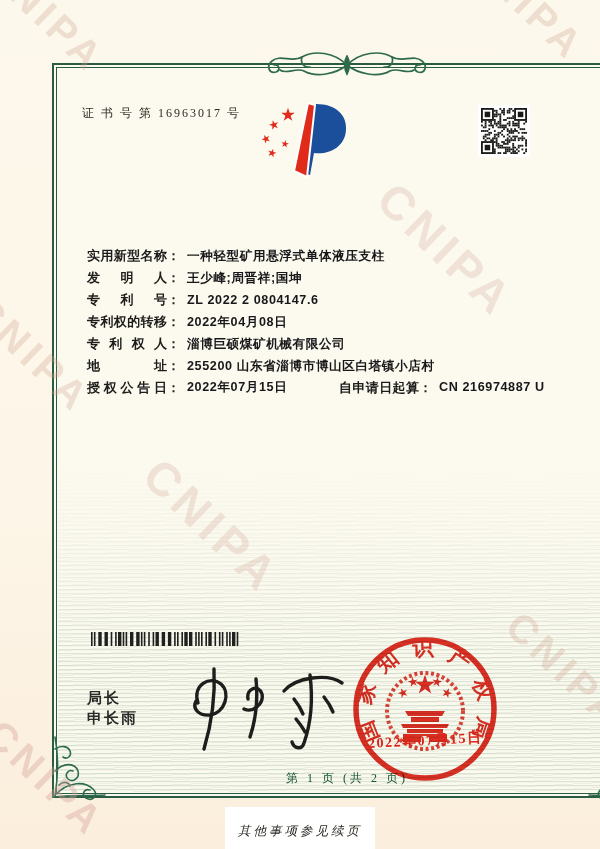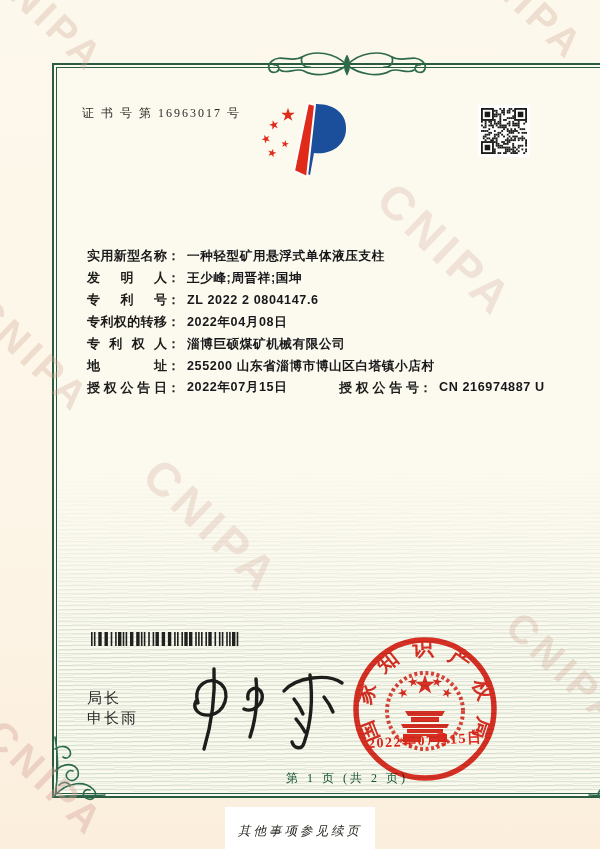--- a/index.html
+++ b/index.html
@@ -60,21 +60,21 @@
   
   .law{position:absolute;left:29px;right:25px;top:430px;z-index:4;
        font-size:12.6px;line-height:18.6px;text-align:justify;color:#24241f;
        font-style:italic;}
   .law p{margin:0;text-indent:2em;}
 
   
   .barcode{position:absolute;left:37px;top:567px;z-index:4;line-height:0;}
   .director{position:absolute;left:33px;top:624px;z-index:4;
             font-family:"Liberation Sans","DejaVu Sans",sans-serif;
-            font-weight:400;font-size:15px;color:#2a2a28;letter-spacing:2px;}
+            font-weight:700;font-size:15px;color:#2a2a28;letter-spacing:2px;}
   .director .name{margin-top:1px;}
   .sig{position:absolute;left:122px;top:592px;z-index:4;line-height:0;}
   .seal{position:absolute;left:297px;top:570px;z-index:5;line-height:0;opacity:0.94;
         mix-blend-mode:multiply;}
   .seal-date{position:absolute;left:314px;top:667px;z-index:6;white-space:nowrap;
              color:#dd2418;font-weight:700;font-size:14px;letter-spacing:1.5px;
              transform:rotate(-3deg);font-family:"Liberation Serif",serif;}
   .page-ind{position:absolute;left:0;right:0;bottom:9px;z-index:4;text-align:center;
             font-size:12px;letter-spacing:3px;color:#14532d;}
 
@@ -418,21 +418,21 @@
           <span class="fcolon">：</span>
         <span class="fvalue">255200 山东省淄博市博山区白塔镇小店村</span>
       </div>
       <div class="frow">
         <span class="fpair first">
           <span class="flabel">授权公告日</span>
             <span class="fcolon">：</span>
           <span class="fvalue">2022年07月15日</span>
         </span>
         <span class="fpair">
-          <span class="flabel">授权公告号</span>
+          <span class="flabel">自申请日起算</span>
             <span class="fcolon">：</span>
           <span class="fvalue">CN 216974887 U</span>
         </span>
       </div>
     </div>
 
 
     <div class="barcode">
       <svg width="150" height="14" viewBox="0 0 150 14">
           <rect x="0" y="0" width="1.6" height="14" fill="#20211f"></rect>

